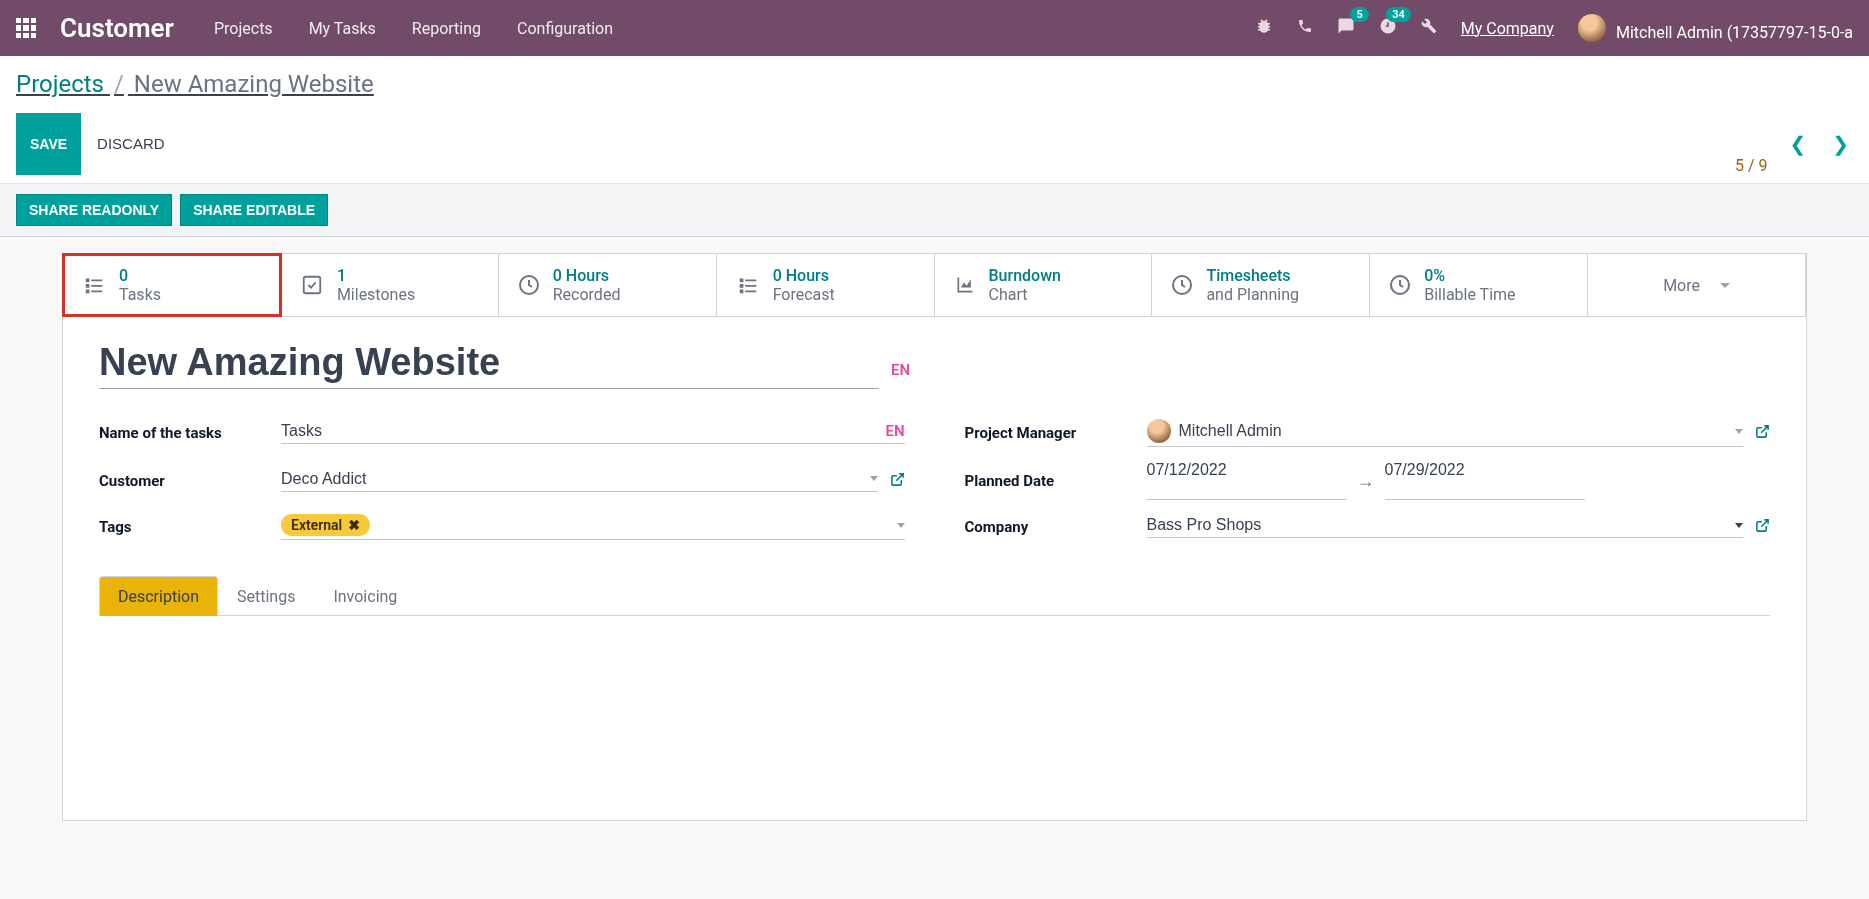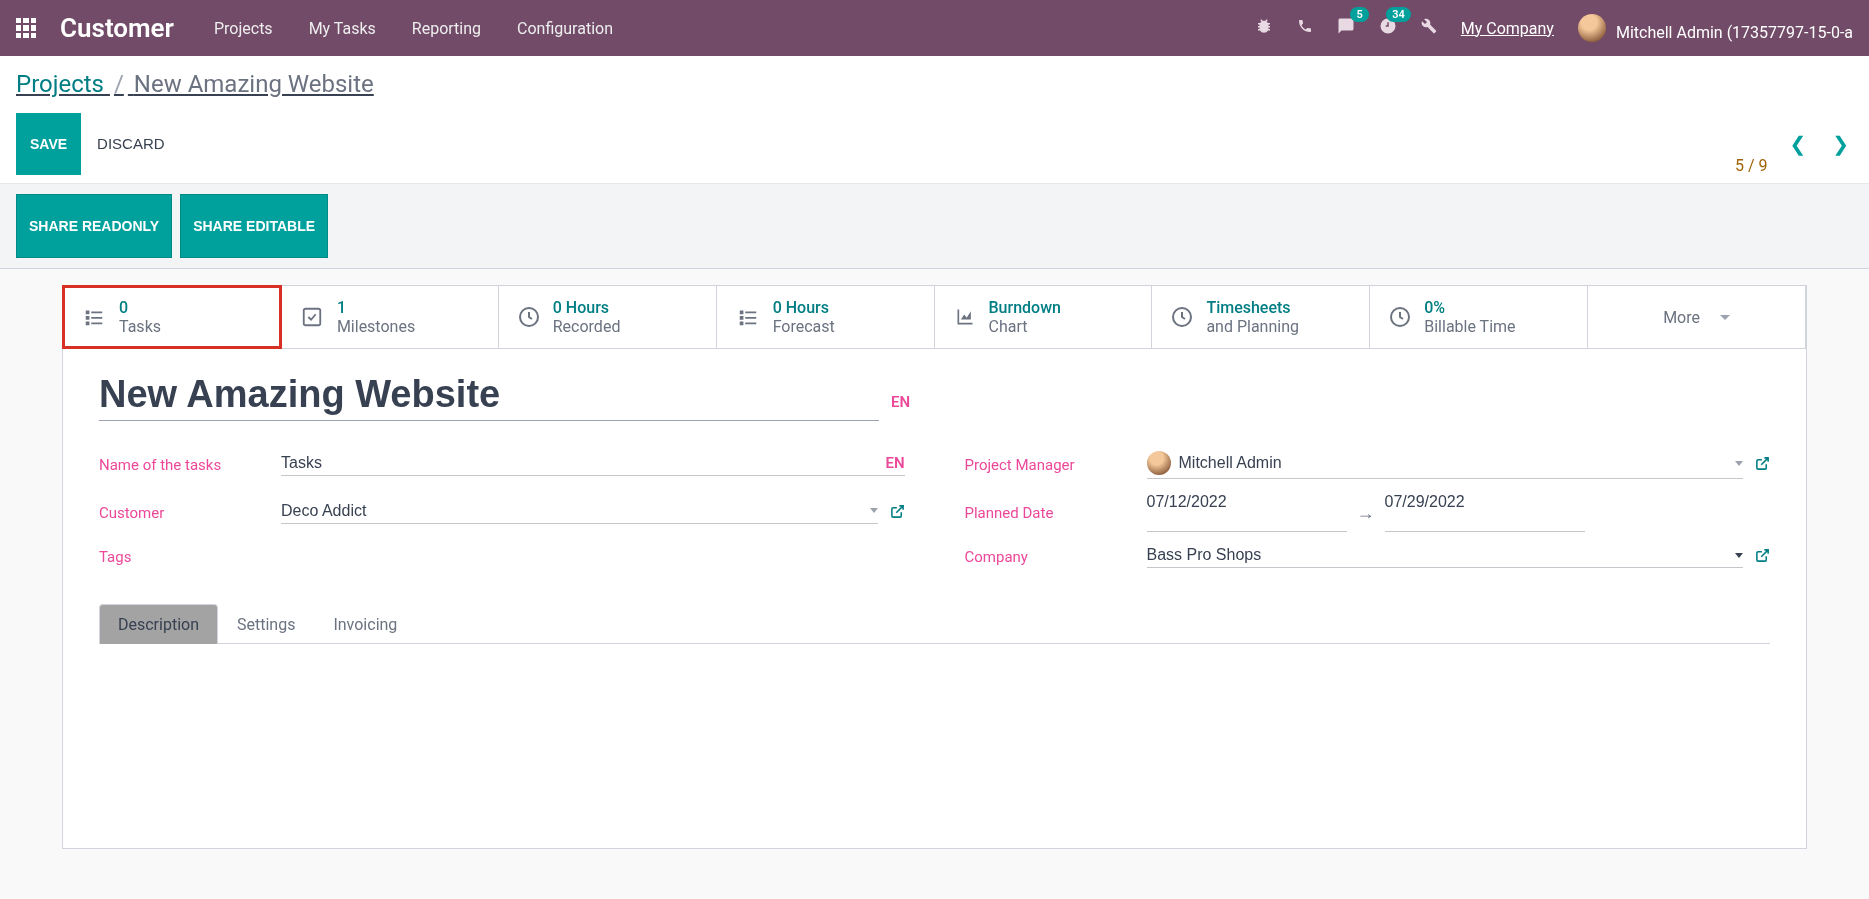--- a/index.html
+++ b/index.html
@@ -26,21 +26,21 @@
 .crumb-current { color: #6b7280; }
 
 .action-bar { background: #fff; padding: 14px 16px 8px; display: flex; align-items: center; border-bottom: 1px solid #e5e7eb; }
 .btn-primary { background: #00a09d; color: #fff; border: none; padding: 23px 14px; font-size: 14px; font-weight: 600; cursor: pointer; }
 .btn-link { background: none; border: none; color: #374151; font-size: 15px; font-weight: 500; cursor: pointer; margin-left: 16px; }
 .pager-box { margin-left: auto; display: flex; align-items: center; gap: 18px; }
 .pager-text { color: #a16207; font-size: 16px; margin-top: 44px; }
 .pager-arrow { color: #00a09d; font-size: 20px; cursor: pointer; padding: 0 4px; }
 
 .share-bar { background: #f3f4f6; border-bottom: 1px solid #d1d5db; padding: 10px 16px; display: flex; gap: 8px; }
-.btn-share { background: #00a09d; color: #fff; border: 1px solid #008a87; padding: 23px 12px; font-size: 14px; font-weight: 600; cursor: pointer; }
+.btn-share { background: #00a09d; color: #fff; border: 1px solid #008a87; padding: 7px 12px; font-size: 14px; font-weight: 600; cursor: pointer; }
 
 .content-wrap { padding: 16px 62px 0; }
 .form-sheet { background: #fff; border: 1px solid #d1d5db; }
 
 .stat-row { display: flex; border-bottom: 1px solid #d1d5db; }
 .stat-btn { flex: 1; display: flex; align-items: center; gap: 12px; padding: 12px 18px; border-right: 1px solid #d1d5db; cursor: pointer; min-width: 0; }
 .stat-btn.more { justify-content: center; color: #6b7280; }
 .stat-btn.highlighted { outline: 3px solid #d93025; outline-offset: -2px; }
 .stat-icon { color: #6b7280; flex-shrink: 0; }
 .stat-text { display: flex; flex-direction: column; line-height: 1.2; }
@@ -48,38 +48,38 @@
 .stat-lbl { color: #6b7280; font-size: 16px; }
 .caret-dn { width: 0; height: 0; border-left: 5px solid transparent; border-right: 5px solid transparent; border-top: 5px solid #9ca3af; margin-left: 8px; }
 
 .sheet-body { padding: 24px 36px; }
 .title-row { display: flex; align-items: flex-end; gap: 12px; margin-bottom: 30px; }
 .title-input { font-size: 38px; font-weight: 600; color: #374151; border: none; border-bottom: 1px solid #9ca3af; width: 780px; padding-bottom: 4px; background: transparent; }
 .lang-badge { color: #ec4899; font-size: 15px; font-weight: 600; margin-bottom: 10px; cursor: pointer; }
 
 .field-grid { display: grid; grid-template-columns: 1fr 1fr; column-gap: 60px; row-gap: 14px; }
 .field-row { display: flex; align-items: center; gap: 12px; }
-.field-label { width: 170px; color: #ec4899; font-size: 15px; font-weight: 400; flex-shrink: 0; }
+.field-label { width: 170px; color: #0f172a; font-size: 15px; font-weight: 700; flex-shrink: 0; }
 .field-input-wrap { flex: 1; display: flex; align-items: center; gap: 8px; border-bottom: 1px solid #c5c7cc; padding-bottom: 3px; min-width: 0; }
 .field-input { flex: 1; border: none; font-size: 16px; color: #374151; background: transparent; outline: none; }
 .ext-link { color: #017e84; cursor: pointer; font-size: 14px; }
 .caret-input { width: 0; height: 0; border-left: 4px solid transparent; border-right: 4px solid transparent; border-top: 5px solid #9ca3af; cursor: pointer; }
 
 .tag-chip { background: #f8c938; color: #3b2e00; border-radius: 12px; padding: 3px 10px; font-size: 14px; font-weight: 600; display: inline-flex; align-items: center; gap: 6px; }
 .tag-x { font-weight: 700; cursor: pointer; }
 
 .avatar-sm { width: 24px; height: 24px; border-radius: 50%; background: radial-gradient(circle at 40% 30%, #f4c89a 30%, #8a5a3a 80%); flex-shrink: 0; }
 
 .date-range { display: flex; align-items: center; gap: 10px; flex: 1; }
 .date-input { border: none; border-bottom: 1px solid #c5c7cc; font-size: 16px; color: #374151; width: 200px; padding-bottom: 20px; background: transparent; }
 .arrow-right { color: #6b7280; font-size: 18px; }
 
 .tabs { display: flex; margin-top: 36px; border-bottom: 1px solid #d1d5db; }
 .tab { padding: 10px 18px; font-size: 16px; color: #6b7280; cursor: pointer; border: 1px solid transparent; border-bottom: none; margin-bottom: -1px; }
-.tab.active { color: #374151; border-color: #d1d5db; background: #a3a3a3; border-radius: 4px 4px 0 0; }
+.tab.active { color: #374151; border-color: #d1d5db; background: #eab308; border-radius: 4px 4px 0 0; }
 </style>
 </head>
 <body>
 
 <div class="topbar">
   <div class="apps-icon">
       <span></span>
       <span></span>
       <span></span>
       <span></span>
@@ -278,20 +278,28 @@
           <div class="field-label">Planned Date</div>
           <div class="date-range">
             <input class="date-input" value="07/12/2022" style="">
             <span class="arrow-right">→</span>
             <input class="date-input" value="07/29/2022" style="">
           </div>
         </div>
 
         <div class="field-row">
           <div class="field-label">Tags</div>
+          <div class="field-input-wrap">
+            <span class="tag-chip">
+              <span>External</span>
+              <span class="tag-x">✖</span>
+            </span>
+            <span style="flex:1"></span>
+            <span class="caret-input"></span>
+          </div>
         </div>
 
         <div class="field-row">
           <div class="field-label">Company</div>
           <div class="field-input-wrap">
             <input class="field-input" value="Bass Pro Shops" style="">
             <span class="caret-input" style="border-top-color:#374151"></span>
           </div>
           <span class="ext-link">
             <svg width="15" height="15" viewBox="0 0 24 24" fill="none" stroke="currentColor" stroke-width="2.5">

